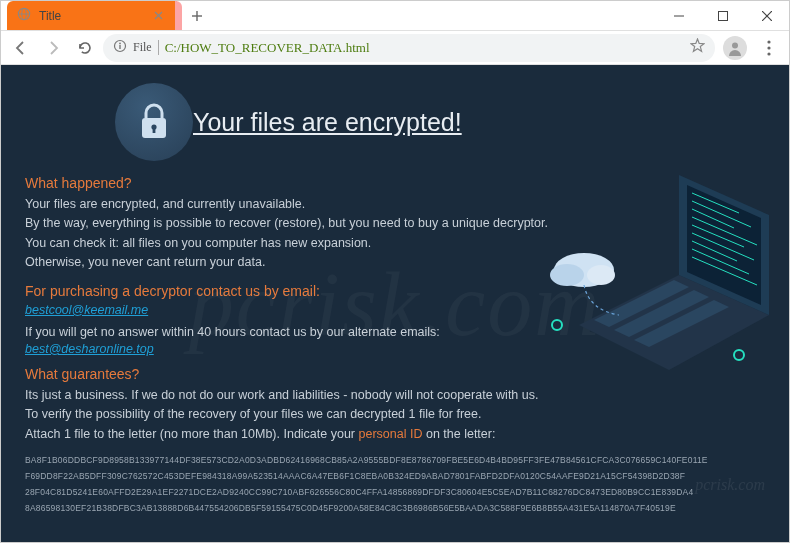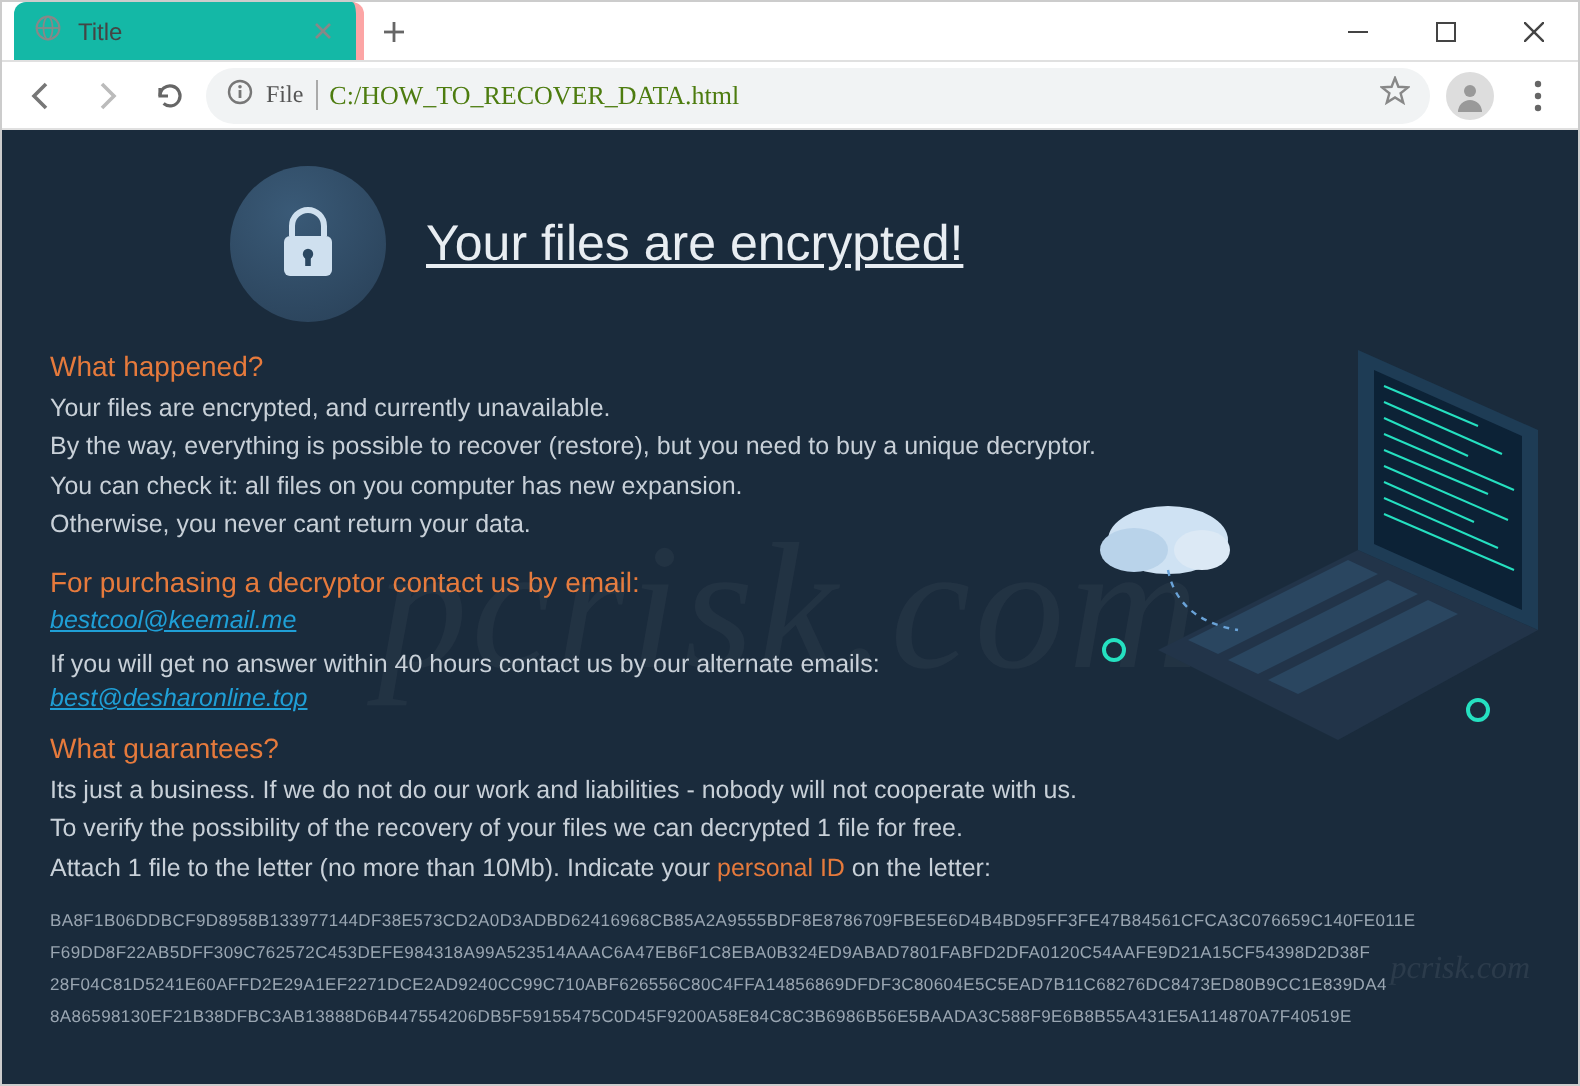--- a/index.html
+++ b/index.html
@@ -1,42 +1,42 @@
 <!DOCTYPE html>
 <html><head>
 <meta charset="utf-8">
 <style>
   * { box-sizing: border-box; margin: 0; padding: 0; }
   html, body { width: 790px; height: 543px; font-family: Arial, sans-serif; overflow: hidden; }
   
   .window { width: 790px; height: 543px; background: #fff; display: flex; flex-direction: column; border: 1px solid #ccc; }
   
   .titlebar { height: 30px; background: #fff; display: flex; align-items: center; border-bottom: 1px solid #e0e0e0; }
-  .tab { height: 29px; width: 175px; background: #14b8a6; border-right: 4px solid #fca5a5; display: flex; align-items: center; padding: 0 10px; font-size: 12px; color: #444; gap: 8px; border-top-left-radius: 6px; border-top-right-radius: 6px; margin-left: 6px; }
+  .tab { height: 29px; width: 175px; background: #f97316; border-right: 7px solid #fca5a5; display: flex; align-items: center; padding: 0 10px; font-size: 12px; color: #444; gap: 8px; border-top-left-radius: 6px; border-top-right-radius: 6px; margin-left: 6px; }
   .tab-title { flex: 1; }
   .tab-close { width: 14px; height: 14px; display: flex; align-items: center; justify-content: center; color: #888; font-size: 14px; }
   .globe-icon { width: 14px; height: 14px; }
   .new-tab { width: 26px; height: 26px; display: flex; align-items: center; justify-content: center; color: #666; font-size: 18px; margin-left: 2px; }
   .titlebar-spacer { flex: 1; }
   .win-controls { display: flex; }
   .win-btn { width: 44px; height: 30px; display: flex; align-items: center; justify-content: center; color: #444; }
   
   .toolbar { height: 34px; background: #fff; display: flex; align-items: center; padding: 0 6px; gap: 4px; border-bottom: 1px solid #e0e0e0; }
   .nav-btn { width: 28px; height: 28px; display: flex; align-items: center; justify-content: center; color: #888; border-radius: 50%; }
   .nav-btn.enabled { color: #555; }
   .address { flex: 1; height: 28px; background: #f1f3f4; border-radius: 14px; display: flex; align-items: center; padding: 0 10px; gap: 6px; font-size: 13px; color: #555; font-family: Liberation Serif, serif; }
   .file-badge { font-size: 12px; color: #555; border-right: 1px solid #aaa; padding-right: 6px; }
   .addr-text { flex: 1; color: #4d7c0f; }
   .star { color: #888; }
   .avatar { width: 24px; height: 24px; border-radius: 50%; background: #ddd; display: flex; align-items: center; justify-content: center; color: #777; margin: 0 4px; }
   .kebab { width: 28px; height: 28px; display: flex; align-items: center; justify-content: center; color: #666; font-size: 16px; }
   
   .content { flex: 1; background: #1a2b3c; position: relative; overflow: hidden; color: #c8d0d8; font-size: 12.5px; padding: 18px 24px; }
   
-  .hero-row { display: flex; align-items: center; gap: 20px; margin-bottom: 14px; }
+  .hero-row { display: flex; align-items: center; margin-bottom: 14px; }
   .lock-badge { width: 78px; height: 78px; border-radius: 50%; background: radial-gradient(circle at 40% 30%, #3a5a77, #283f56); display: flex; align-items: center; justify-content: center; margin-left: 90px; }
   .hero-title { font-size: 25px; color: #e8edf2; text-decoration: underline; }
   
   .sect { font-size: 14px; color: #e67a3c; margin-top: 10px; margin-bottom: 4px; }
   .body-line { line-height: 1.55; }
   .email { color: #1f9fd6; font-style: italic; text-decoration: underline; }
   .pid { color: #e67a3c; }
   
   .id-block { margin-top: 8px; }
   .id-line { font-size: 8.5px; color: #9aa6b2; line-height: 1.9; word-break: break-all; letter-spacing: 0.2px; }

